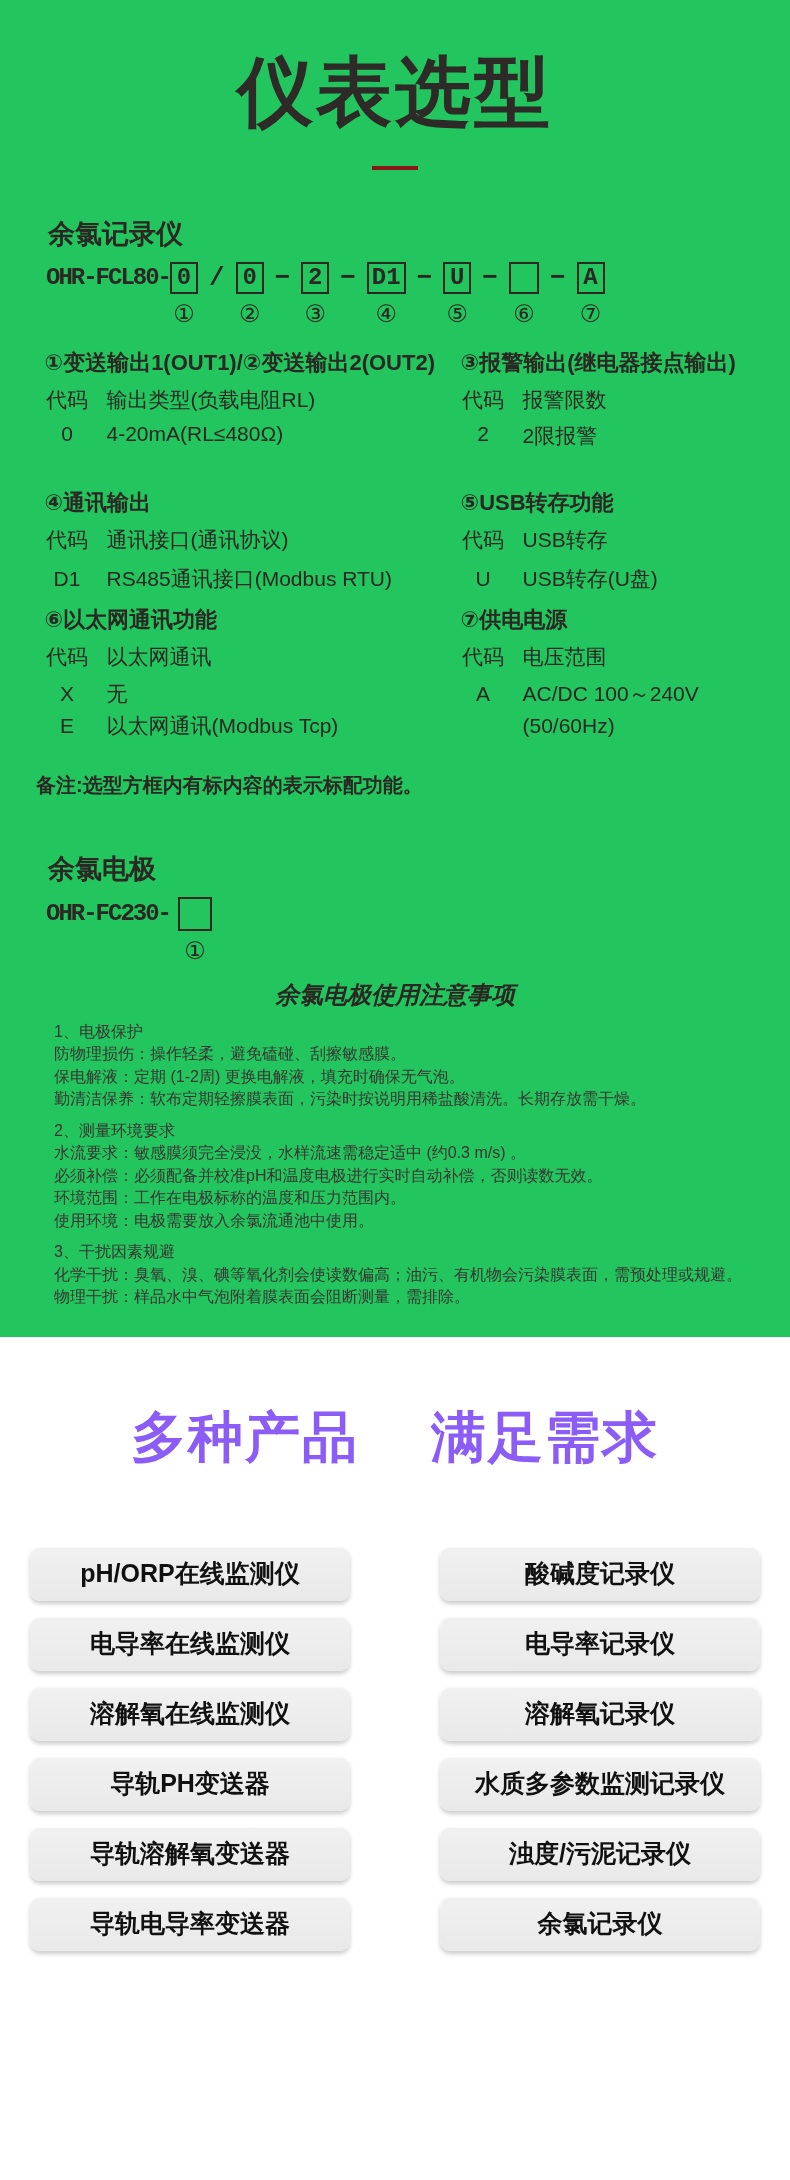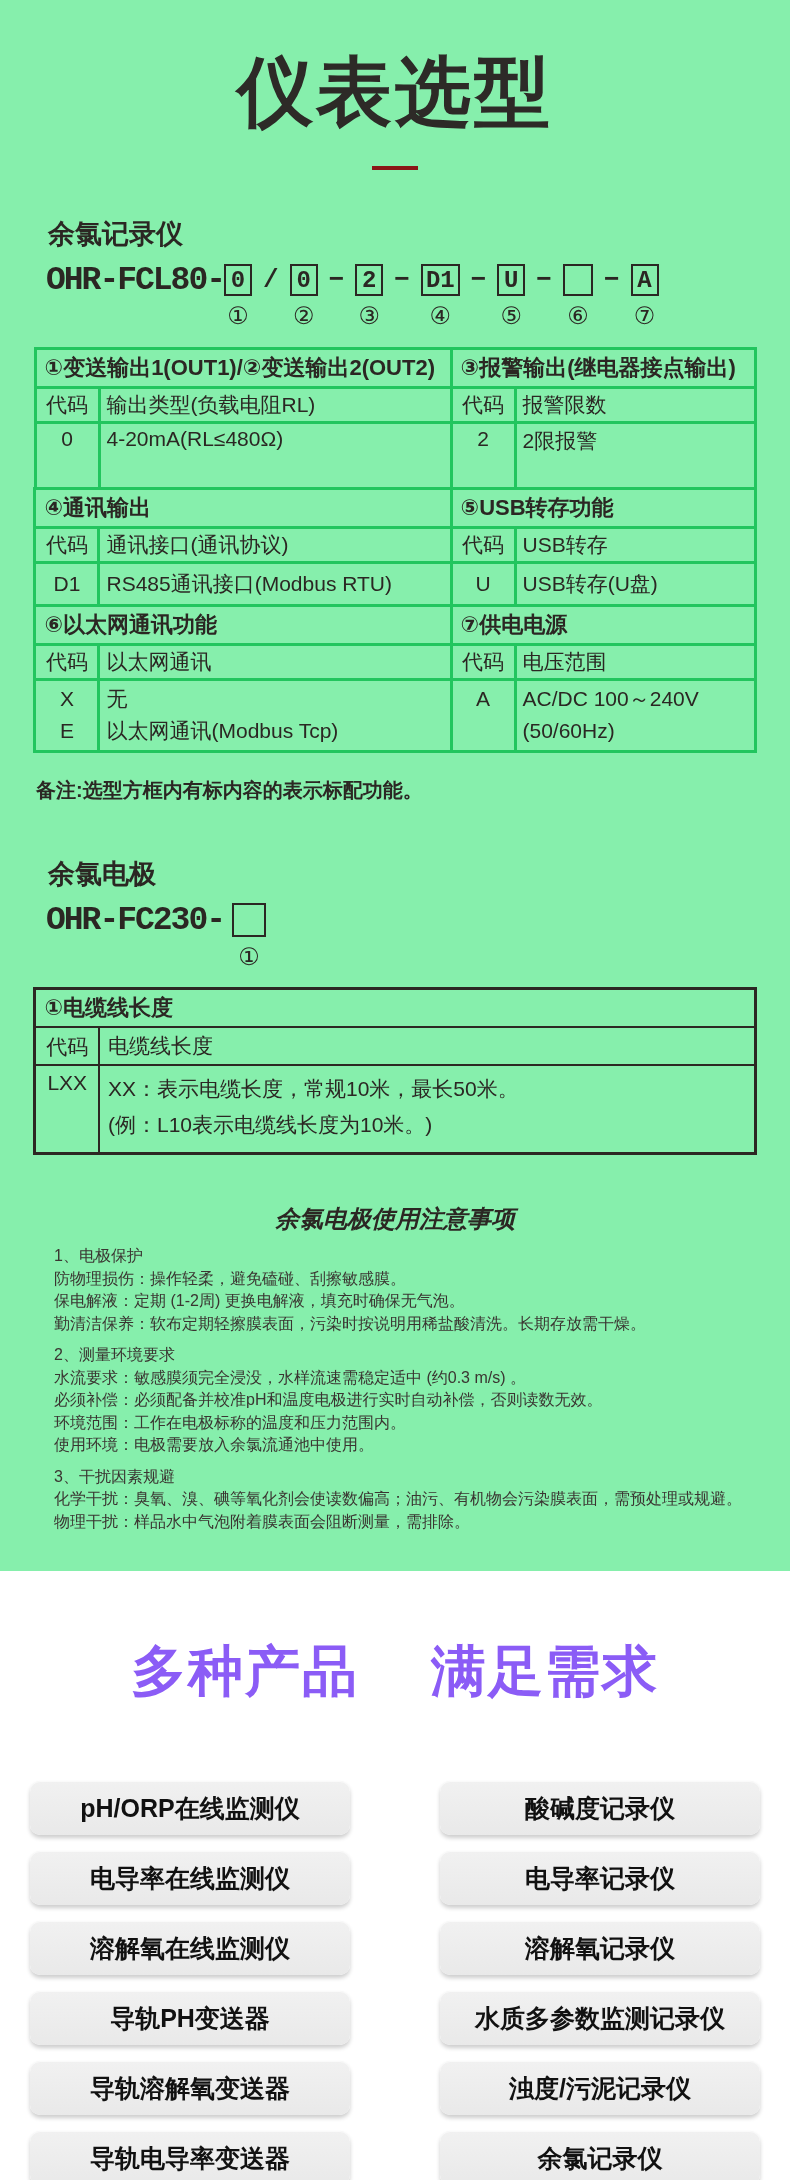--- a/index.html
+++ b/index.html
@@ -2,34 +2,34 @@
 <html><head>
 <meta charset="utf-8">
 <style>
   html,body{margin:0;padding:0;}
   body{
     width:790px;
     font-family:"Liberation Sans","DejaVu Sans",sans-serif;
     color:#2b2723;
     background:#ffffff;
   }
-  .top-section{background:#86efac;padding-bottom:38px;}
+  .top-section{background:#22c55e;padding-bottom:28px;}
   .page-title{
     text-align:center;font-size:76px;font-weight:800;
     letter-spacing:3px;padding-top:50px;line-height:1.1;color:#2d2a27;
   }
   .title-underline{width:46px;height:4px;background:#8a1616;margin:32px auto 0;}
 
   .block-heading{font-size:27px;font-weight:600;margin:46px 0 0 48px;}
 
   .model-line{
     display:flex;align-items:center;margin:10px 0 48px 46px;
     font-family:"Liberation Mono","DejaVu Sans Mono",monospace;
   }
-  .model-prefix{font-size:33px;font-weight:700;letter-spacing:-2px;}
+  .model-prefix{font-size:24px;font-weight:700;letter-spacing:-2px;}
   .box-col{position:relative;display:flex;flex-direction:column;align-items:center;}
   .code-box{
     min-width:28px;height:32px;padding:0 3px;border:2px solid #2b2723;
     display:flex;align-items:center;justify-content:center;
     font-size:24px;font-weight:700;background:transparent;box-sizing:border-box;
   }
   .box-num{
     position:absolute;top:100%;margin-top:6px;font-size:24px;
     font-family:"Liberation Sans","DejaVu Sans",sans-serif;font-weight:400;color:#2b2723;
   }
@@ -222,42 +222,20 @@
 
   <div class="block-heading" style="margin-top:52px;">余氯电极</div>
   <div class="model-line">
     <span class="model-prefix">OHR-FC230-</span>
     <span class="box-col" style="margin-left:8px;">
       <span class="code-box" style="min-width:34px;height:34px;"></span>
       <span class="box-num">①</span>
     </span>
   </div>
 
-  <table class="cable-table">
-    <colgroup>
-        <col style="width:64px">
-        <col style="width:656px">
-      </colgroup>
-    <tbody>
-        <tr>
-      <td class="hdr" colspan="2">①电缆线长度</td>
-    </tr>
-    <tr>
-      <td class="code">代码</td>
-      <td>电缆线长度</td>
-    </tr>
-    <tr>
-      <td class="code">LXX</td>
-      <td class="twolines">
-        <div>XX：表示电缆长度，常规10米，最长50米。</div>
-        <div>(例：L10表示电缆线长度为10米。)</div>
-      </td>
-    </tr>
-  </tbody>
-    </table>
 
   <div class="notes-title">余氯电极使用注意事项</div>
   <div class="notes-body">
     <div class="note-line">1、电极保护</div>
     <div class="note-line">防物理损伤：操作轻柔，避免磕碰、刮擦敏感膜。</div>
     <div class="note-line">保电解液：定期 (1-2周) 更换电解液，填充时确保无气泡。</div>
     <div class="note-line">勤清洁保养：软布定期轻擦膜表面，污染时按说明用稀盐酸清洗。长期存放需干燥。</div>
     <div class="note-line group">2、测量环境要求</div>
     <div class="note-line">水流要求：敏感膜须完全浸没，水样流速需稳定适中 (约0.3 m/s) 。</div>
     <div class="note-line">必须补偿：必须配备并校准pH和温度电极进行实时自动补偿，否则读数无效。</div>

